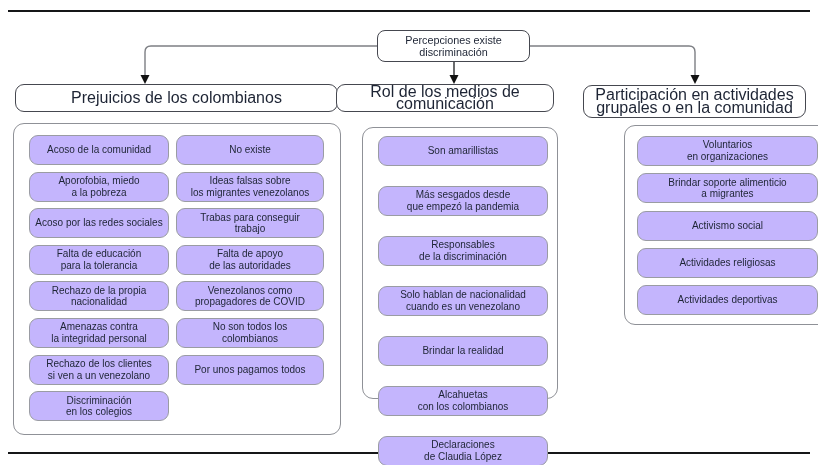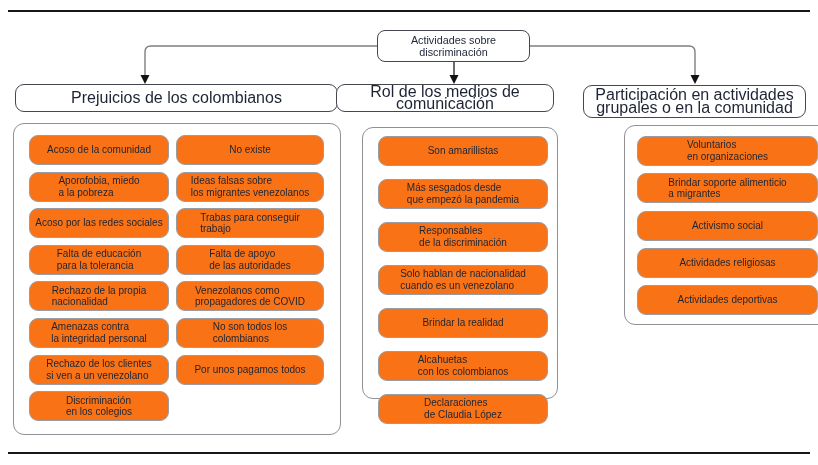--- a/index.html
+++ b/index.html
@@ -23,28 +23,28 @@
   .bh-0{left:15px;top:84px;width:323px;height:28px;}
   .bh-1{left:336px;top:84px;width:218px;height:28px;}
   .bh-2{left:583px;top:85px;width:223px;height:33px;}
 
   .container{position:absolute;box-sizing:border-box;border:1.1px solid var(--container-border);
         border-radius:11px;background:#fff;}
   .container-0{left:13px;top:123px;width:328px;height:312px;
         display:grid;grid-template-columns:140px 148px;column-gap:7px;
         grid-auto-rows:30px;row-gap:6.6px;padding:11px 17px 11px 15px;}
   .container-1{left:362px;top:127px;width:196px;height:272px;
-        display:grid;grid-template-columns:170px;grid-auto-rows:30px;row-gap:13px;
+        display:grid;grid-template-columns:170px;grid-auto-rows:30px;row-gap:20px;
         padding:8px 11px 12px 15px;}
   .container-2{left:593px;top:125px;width:205px;height:200px;
         display:grid;grid-template-columns:181px;grid-auto-rows:30px;row-gap:7.3px;
         padding:10px 12px 12px 12px;margin-left:31px;}
 
-  .item{box-sizing:border-box;border:1px solid var(--box-border);border-radius:9px;background:#f97316;
-        display:flex;align-items:center;justify-content:center;
+  .item{box-sizing:border-box;border:1px solid var(--box-border);border-radius:9px;background:#c4b5fd;
+        display:flex;align-items:center;justify-content:center;text-align:center;
         font-size:10px;line-height:11.6px;white-space:pre-line;padding:1px 2px;}
 
   svg.connectors{position:absolute;left:0;top:0;pointer-events:none;z-index:1;}
 </style>
 </head>
 <body>
 
 <div class="page">
 
   <div class="rule top"></div>
@@ -52,21 +52,21 @@
 
   <svg class="connectors" width="818" height="465" viewBox="0 0 818 465">
     <path d="M377,46 H151 Q145,46 145,52 V77" fill="none" stroke="#7d7f84" stroke-width="1.4"></path>
     <path d="M530,46 H689 Q695,46 695,52 V77" fill="none" stroke="#7d7f84" stroke-width="1.4"></path>
     <path d="M454,62 V77" fill="none" stroke="#2a2b2e" stroke-width="1.4"></path>
     <polygon points="140.5,75 149.5,75 145,84" fill="#111"></polygon>
     <polygon points="449.5,75 458.5,75 454,84" fill="#111"></polygon>
     <polygon points="690.5,75 699.5,75 695,84" fill="#111"></polygon>
   </svg>
 
-  <div class="node root-box"><span>Actividades sobre
+  <div class="node root-box"><span>Percepciones existe
 discriminación</span></div>
 
   <div class="node branch-header bh-0"><span>Prejuicios de los colombianos</span></div>
   <div class="node branch-header bh-1"><span>Rol de los medios de comunicación</span></div>
   <div class="node branch-header bh-2"><span>Participación en actividades
 grupales o en la comunidad</span></div>
 
   <div class="container container-0">
     <div class="item">Acoso de la comunidad</div>
     <div class="item">No existe</div>

